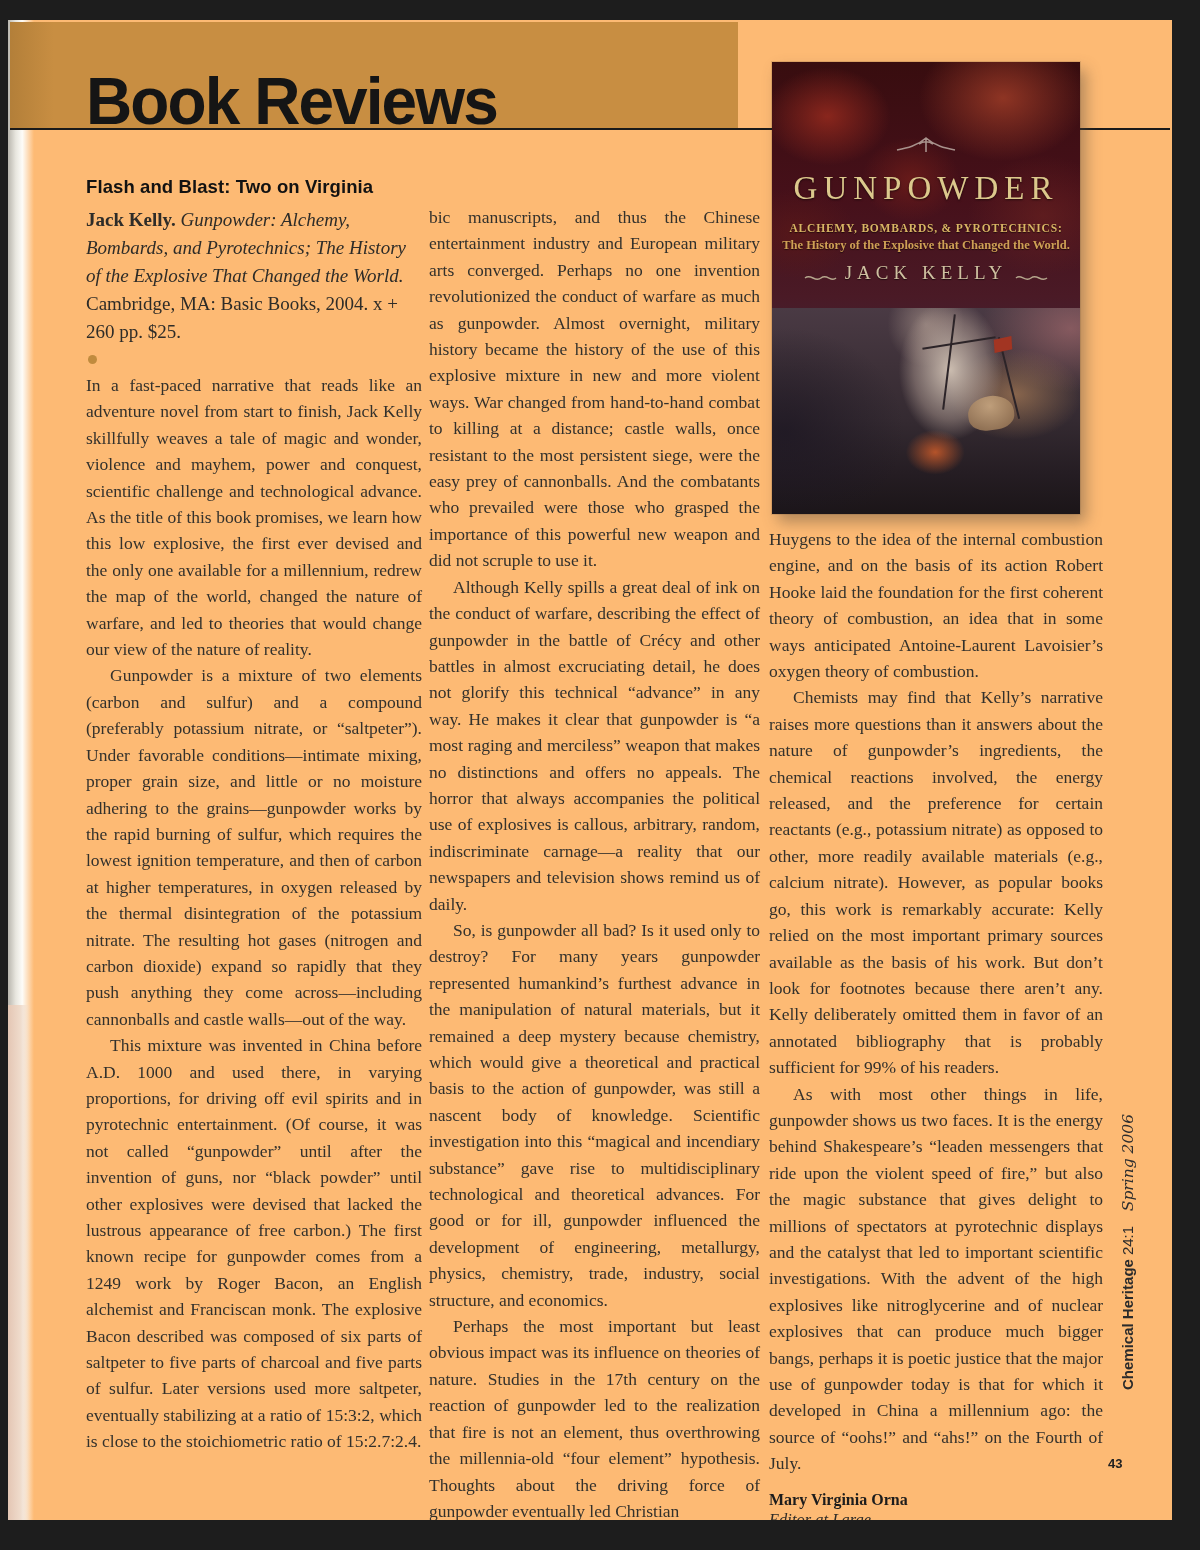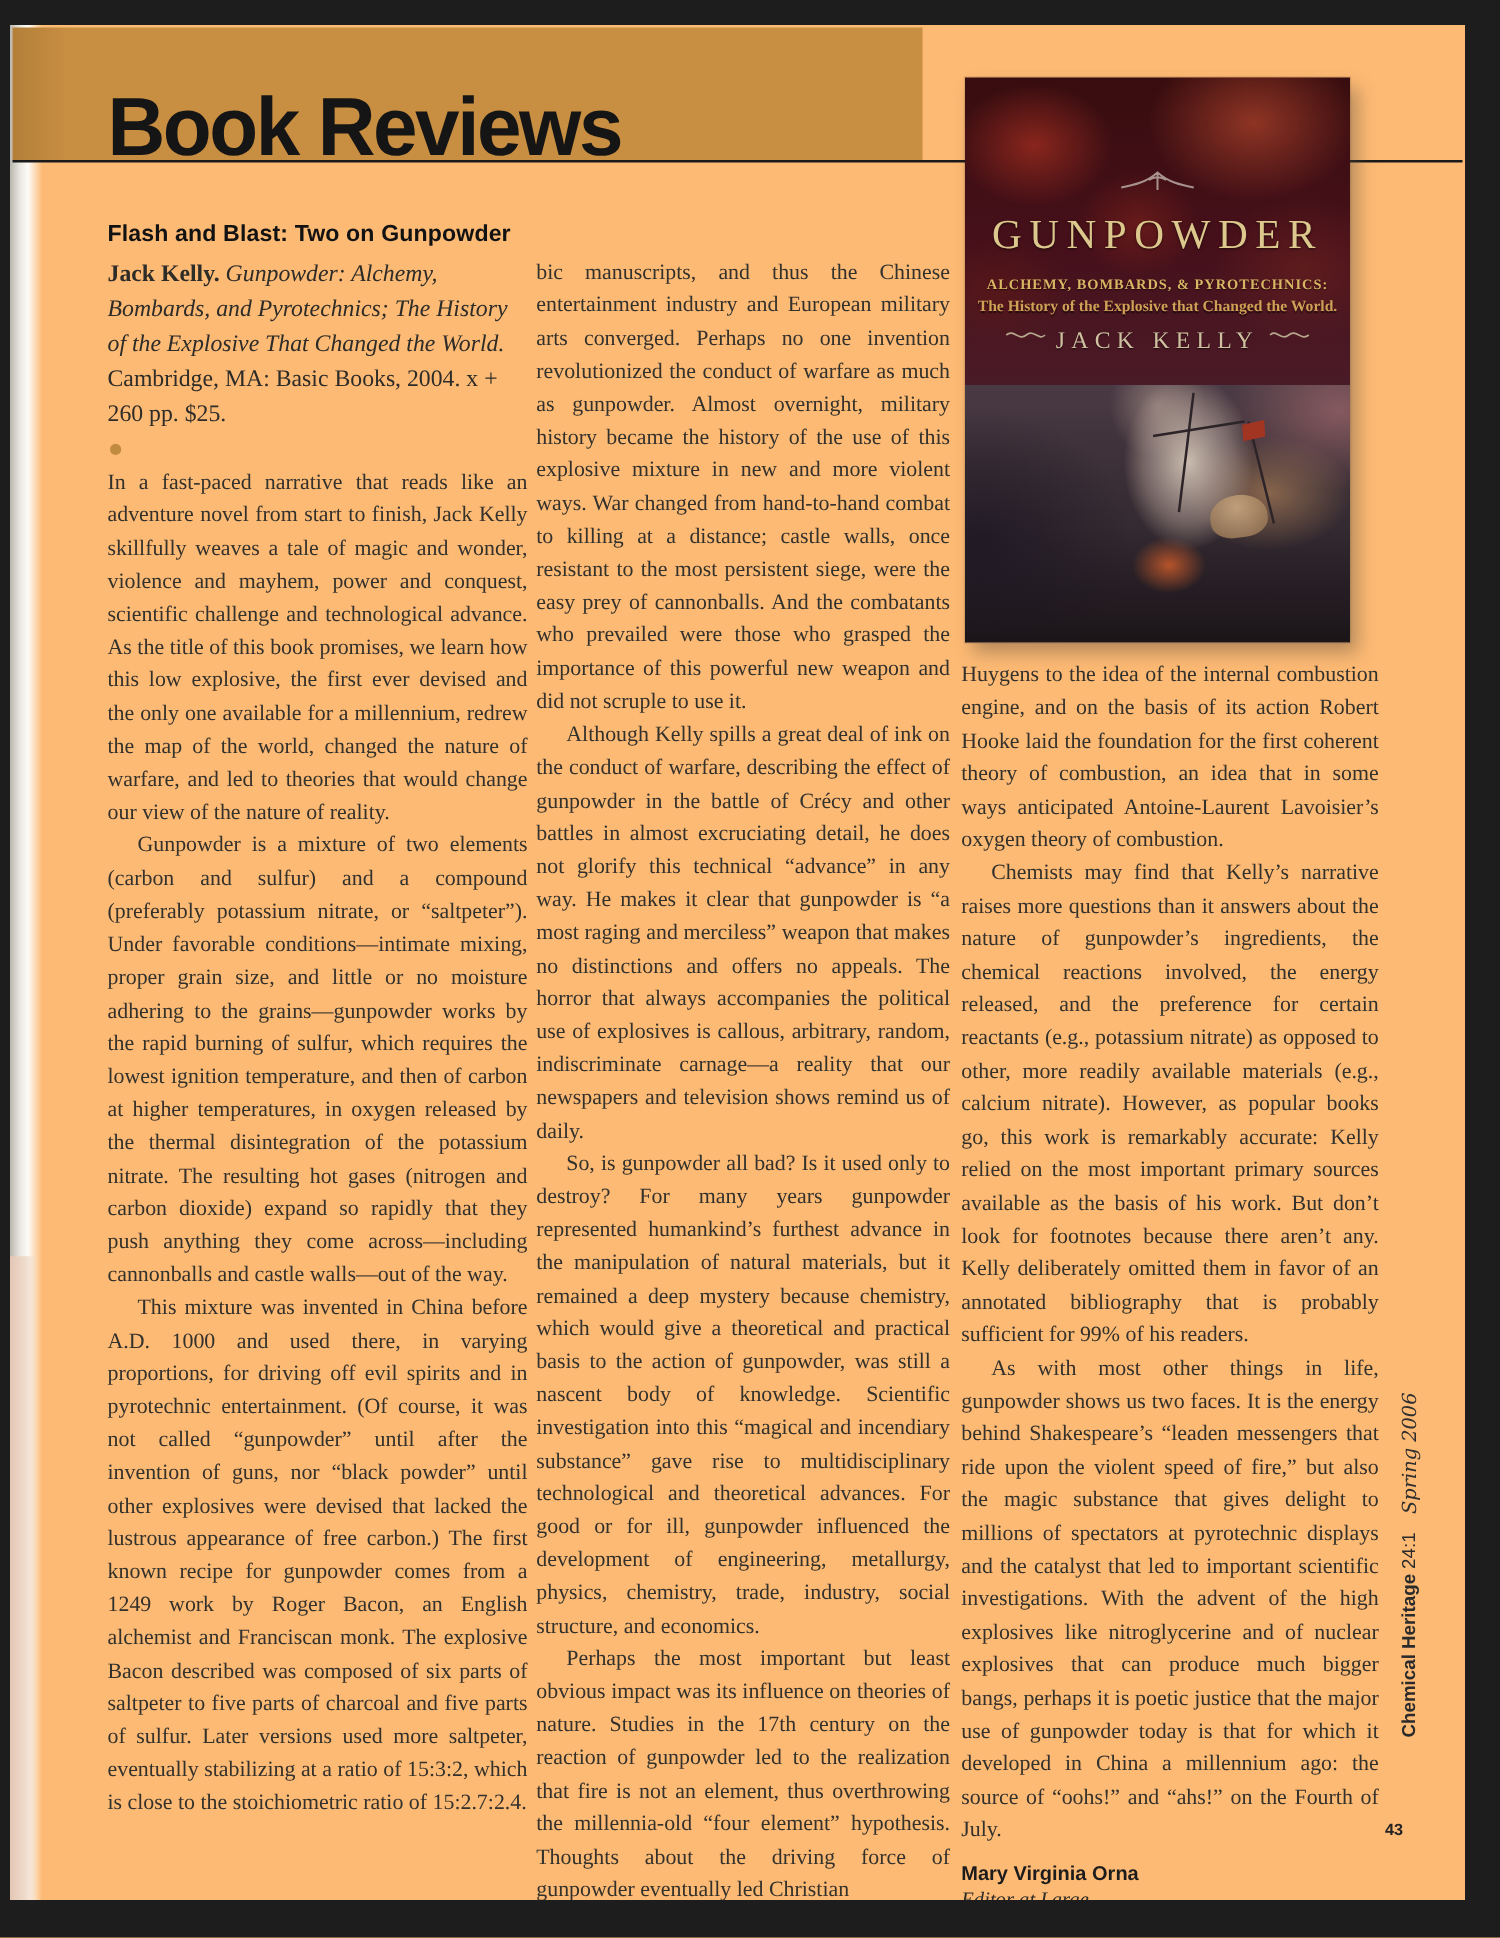--- a/index.html
+++ b/index.html
@@ -49,21 +49,21 @@
   .citation .btitle{font-style:italic;}
   .bullet{
     width:9px;height:9px;border-radius:50%;background:#c08b3e;margin:9px 0 8px 2px;
   }
   p.body{
     font-size:17.5px;line-height:26.4px;text-align:justify;margin:0;
     color:#33312c;
   }
   p.body.ind{text-indent:24px;}
   .byline-name{
-    font-family:Liberation Sans, sans-serif;font-weight:700;
+    font-family:Liberation Serif, serif;font-weight:700;
     font-size:16px;color:#1c1c1c;margin-top:14px;
   }
   .byline-role{font-style:italic;font-size:16.5px;color:#2e2c28;margin-top:1px;}
   
   .cover{
     position:absolute;left:764px;top:42px;width:308px;height:452px;z-index:3;
     box-shadow:6px 8px 14px rgba(90,75,60,.45), 0 0 0 1px rgba(0,0,0,.10);
     background:
       radial-gradient(90px 70px at 18% 12%, rgba(150,42,30,.85), transparent 70%),
       radial-gradient(120px 90px at 75% 8%, rgba(163,62,40,.8), transparent 70%),
@@ -108,21 +108,21 @@
     font-family:"Liberation Serif", serif;font-weight:700;font-size:11.5px;
     letter-spacing:.8px;color:#d9b564;text-shadow:0 1px 1px rgba(0,0,0,.6);
   }
   .cover-sub2{
     position:absolute;left:0;top:176px;width:308px;text-align:center;z-index:2;
     font-family:"Liberation Serif", serif;font-weight:700;font-size:12.5px;
     color:#cfa055;text-shadow:0 1px 1px rgba(0,0,0,.6);
   }
   .cover-author{
     position:absolute;left:0;top:200px;width:308px;z-index:2;
-    display:flex;align-items:flex-start;justify-content:center;gap:8px;
+    display:flex;align-items:flex-end;justify-content:center;gap:8px;
     font-family:"Liberation Serif", serif;font-size:19px;letter-spacing:5px;
     color:#cfc0a0;text-shadow:0 1px 1px rgba(0,0,0,.6);
   }
   
   .vert{
     position:absolute;left:982px;top:1221px;width:276px;height:22px;
     transform:rotate(-90deg);
     display:flex;justify-content:space-between;align-items:center;
     white-space:nowrap;
   }
@@ -140,21 +140,21 @@
 <div class="page">
 
   <div class="spine-strip"></div>
   <div class="pink-strip"></div>
 
   <div class="band"></div>
   <div class="rule"></div>
   <div class="section-title">Book Reviews</div>
 
   <div class="col col1">
-    <h2 class="article-title">Flash and Blast: Two on Gunpowder</h2>
+    <h2 class="article-title">Flash and Blast: Two on Virginia</h2>
     <p class="citation">
       <span class="auth">Jack Kelly.</span>
       <span class="btitle">Gunpowder: Alchemy, Bombards, and Pyrotechnics; The History of the Explosive That Changed the World.</span>
       <span class="pub">Cambridge, MA: Basic Books, 2004. x + 260 pp. $25.</span>
     </p>
     <div class="bullet"></div>
     <p class="body">In a fast-paced narrative that reads like an adventure novel from start to finish, Jack Kelly skillfully weaves a tale of magic and wonder, violence and mayhem, power and conquest, scientific challenge and technological advance. As the title of this book promises, we learn how this low explosive, the first ever devised and the only one available for a millennium, redrew the map of the world, changed the nature of warfare, and led to theories that would change our view of the nature of reality.</p>
     <p class="body ind">Gunpowder is a mixture of two elements (carbon and sulfur) and a compound (preferably potassium nitrate, or “saltpeter”). Under favorable conditions—intimate mixing, proper grain size, and little or no moisture adhering to the grains—gunpowder works by the rapid burning of sulfur, which requires the lowest ignition temperature, and then of carbon at higher temperatures, in oxygen released by the thermal disintegration of the potassium nitrate. The resulting hot gases (nitrogen and carbon dioxide) expand so rapidly that they push anything they come across—including cannonballs and castle walls—out of the way.</p>
     <p class="body ind">This mixture was invented in China before A.D. 1000 and used there, in varying proportions, for driving off evil spirits and in pyrotechnic entertainment. (Of course, it was not called “gunpowder” until after the invention of guns, nor “black powder” until other explosives were devised that lacked the lustrous appearance of free carbon.) The first known recipe for gunpowder comes from a 1249 work by Roger Bacon, an English alchemist and Franciscan monk. The explosive Bacon described was composed of six parts of saltpeter to five parts of charcoal and five parts of sulfur. Later versions used more saltpeter, eventually stabilizing at a ratio of 15:3:2, which is close to the stoichiometric ratio of 15:2.7:2.4.</p>
   </div>

